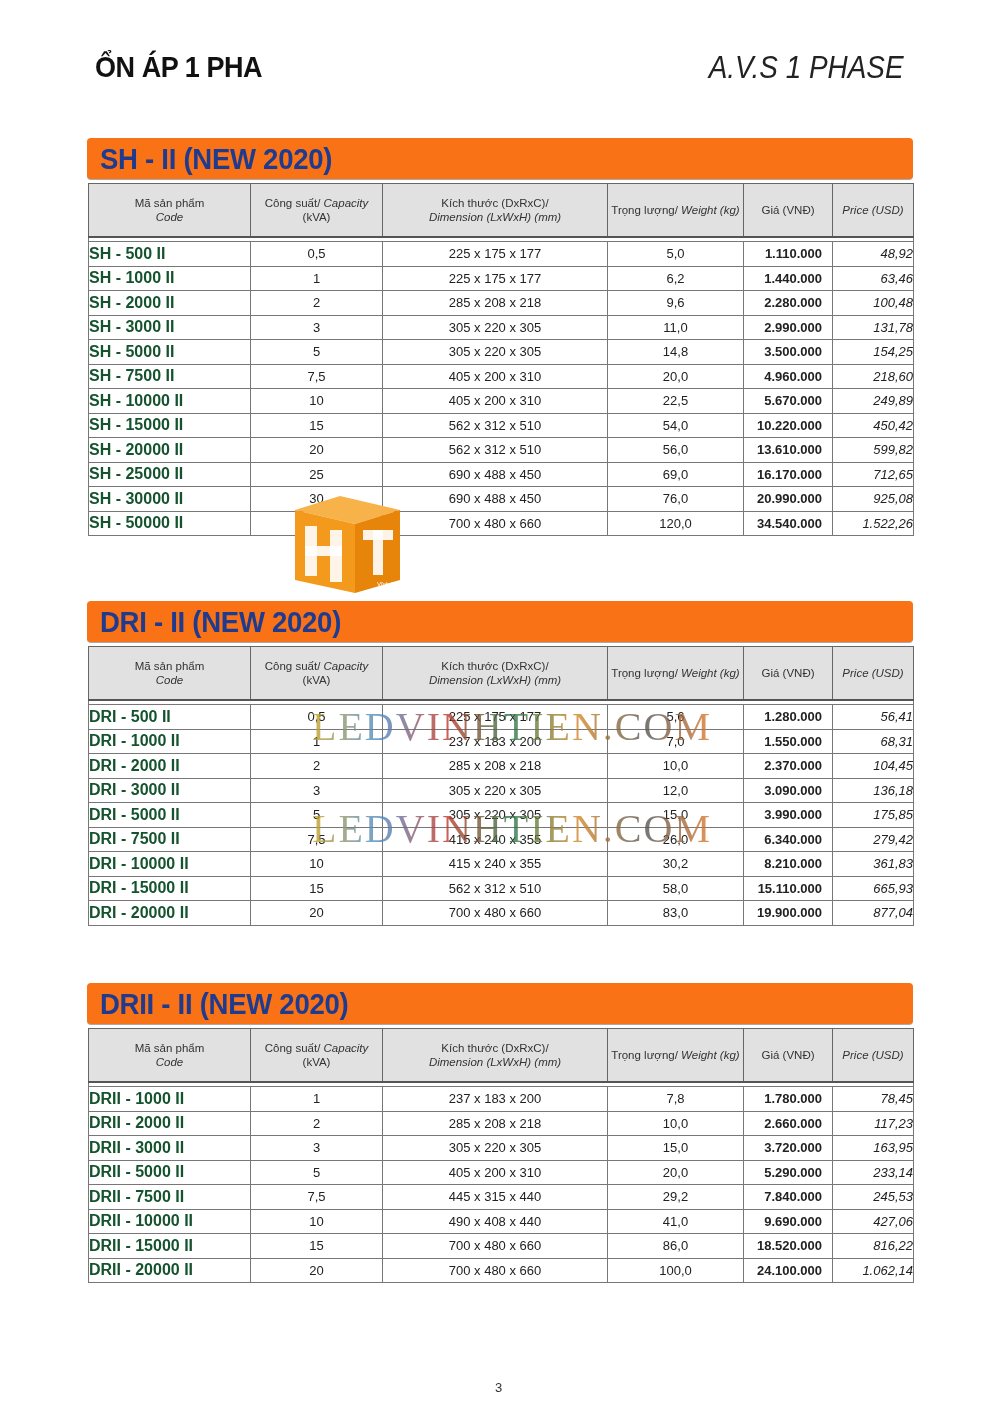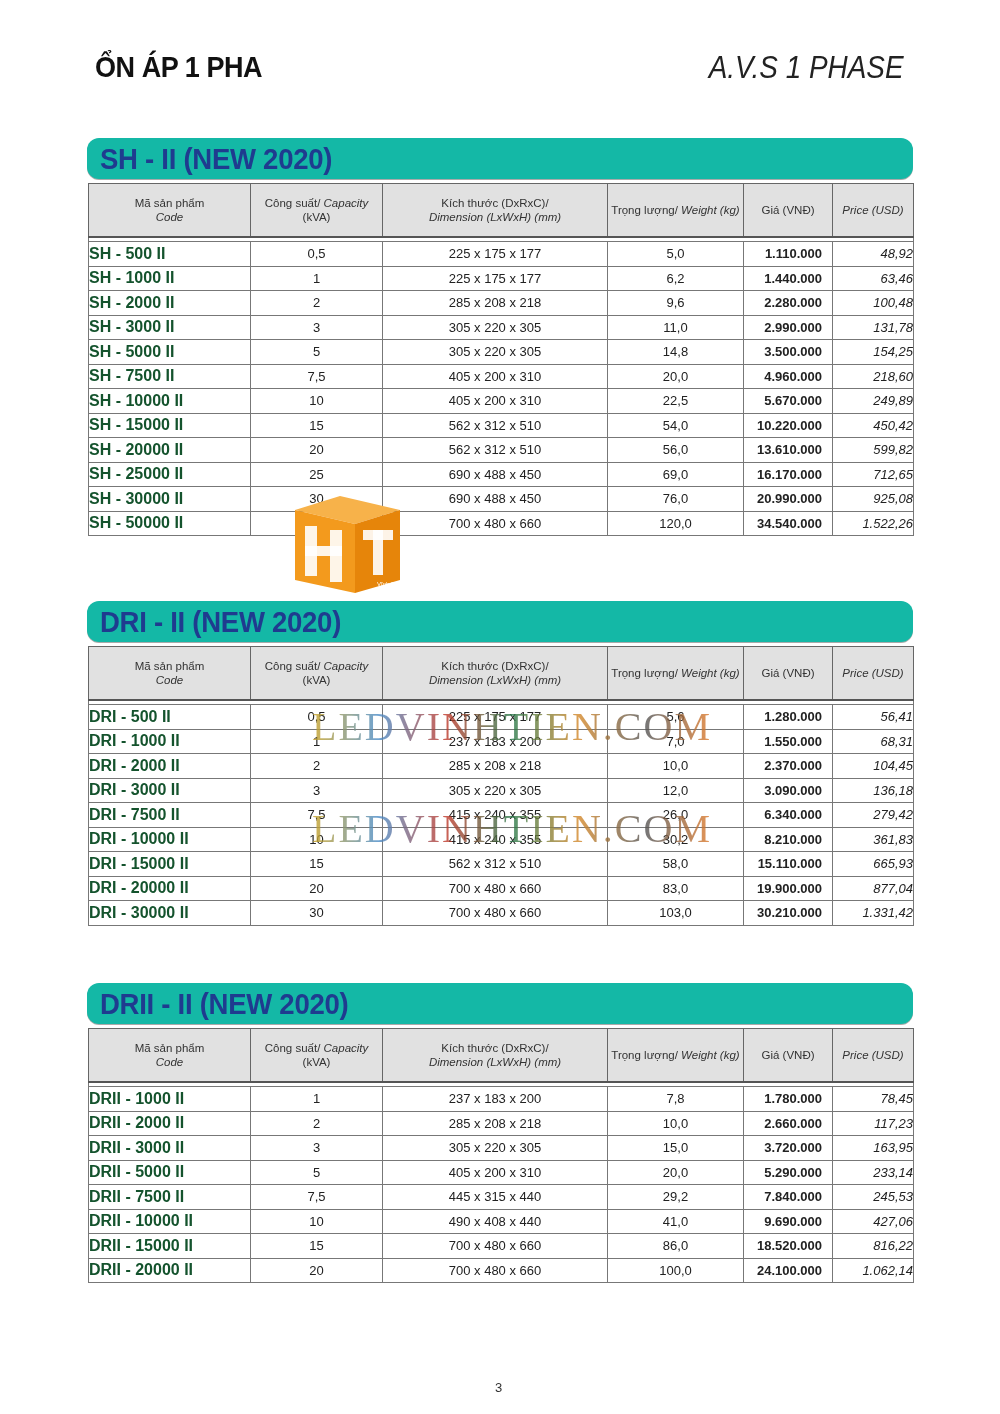--- a/index.html
+++ b/index.html
@@ -3,21 +3,21 @@
 <meta charset="utf-8">
 <style>
   html, body { margin: 0; padding: 0; background: #ffffff; }
   body { width: 1000px; height: 1414px; position: relative; overflow: hidden;
          font-family: "Liberation Sans", sans-serif; color: #222; }
   .page-title { position: absolute; left: 95px; top: 50px; font-size: 30px; font-weight: bold;
                 letter-spacing: -0.5px; color: #111; transform: scaleX(0.9); transform-origin: left; }
   .page-title-en { position: absolute; right: 96px; top: 50px; font-size: 31px; font-style: italic;
                    color: #222; transform: scaleX(0.9); transform-origin: right; }
   .section { position: absolute; left: 87px; width: 826px; }
-  .section-bar { height: 41px; background: #14b8a6; border-radius: 12px; position: relative;
+  .section-bar { height: 41px; background: #f97316; border-radius: 4px; position: relative;
                  box-shadow: 0 1px 0 #aaa; }
   .section-title { position: absolute; left: 13px; top: 5px; font-size: 29px; font-weight: bold;
                    color: #1f3b8f; letter-spacing: -0.3px; transform: scaleX(0.95); transform-origin: left; }
   table { border-collapse: collapse; width: 825px; margin-top: 4px; margin-left: 1px; table-layout: fixed; }
   th { background: #e1e1e1; font-weight: normal; font-size: 11.5px; color: #333; height: 52px;
        border: 1px solid #666; padding: 0 2px; line-height: 14px; }
   th i { font-style: italic; }
   td { border: 1px solid #777; height: 23.5px; padding: 0; font-size: 13px; }
   td.code { font-weight: bold; font-size: 16px; color: #14532d; margin-top: 31px; }
   td.cap, td.dim, td.wt { text-align: center; }
@@ -217,20 +217,28 @@
           </tr>
           <tr>
             <td class="code">DRI - 3000 II</td>
             <td class="cap">3</td>
             <td class="dim">305 x 220 x 305</td>
             <td class="wt">12,0</td>
             <td class="vnd">3.090.000</td>
             <td class="usd">136,18</td>
           </tr>
           <tr>
+            <td class="code">DRI - 5000 II</td>
+            <td class="cap">5</td>
+            <td class="dim">305 x 220 x 305</td>
+            <td class="wt">15,0</td>
+            <td class="vnd">3.990.000</td>
+            <td class="usd">175,85</td>
+          </tr>
+          <tr>
             <td class="code">DRI - 7500 II</td>
             <td class="cap">7,5</td>
             <td class="dim">415 x 240 x 355</td>
             <td class="wt">26,0</td>
             <td class="vnd">6.340.000</td>
             <td class="usd">279,42</td>
           </tr>
           <tr>
             <td class="code">DRI - 10000 II</td>
             <td class="cap">10</td>
@@ -247,28 +255,20 @@
             <td class="vnd">15.110.000</td>
             <td class="usd">665,93</td>
           </tr>
           <tr>
             <td class="code">DRI - 20000 II</td>
             <td class="cap">20</td>
             <td class="dim">700 x 480 x 660</td>
             <td class="wt">83,0</td>
             <td class="vnd">19.900.000</td>
             <td class="usd">877,04</td>
-          </tr>
-          <tr>
-            <td class="code">DRI - 30000 II</td>
-            <td class="cap">30</td>
-            <td class="dim">700 x 480 x 660</td>
-            <td class="wt">103,0</td>
-            <td class="vnd">30.210.000</td>
-            <td class="usd">1.331,42</td>
           </tr>
         </tbody>
     </table>
   </div>
 
   <div class="section" style="top: 983px;">
     <div class="section-bar">
       <div class="section-title">DRII - II (NEW 2020)</div>
     </div>
     <table>

